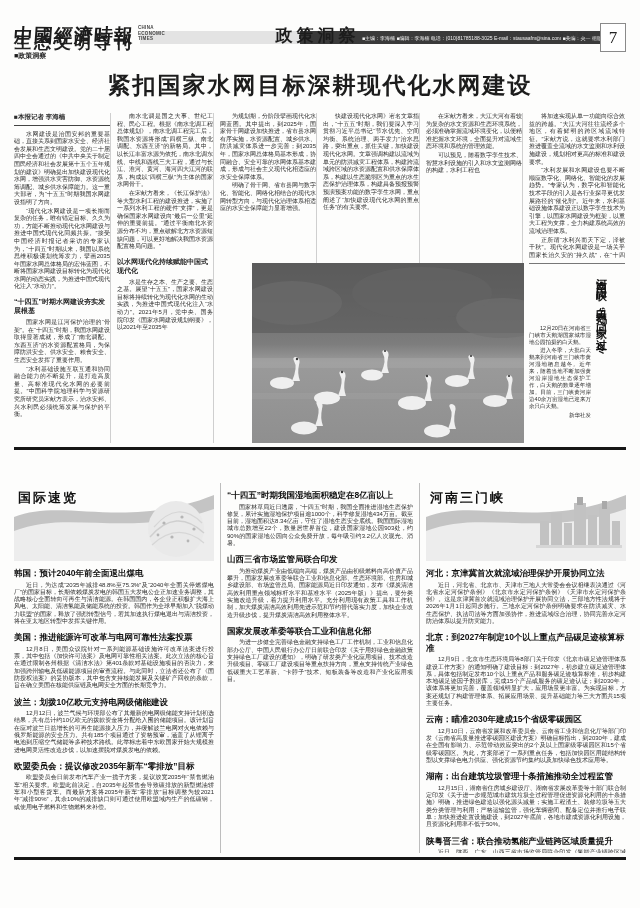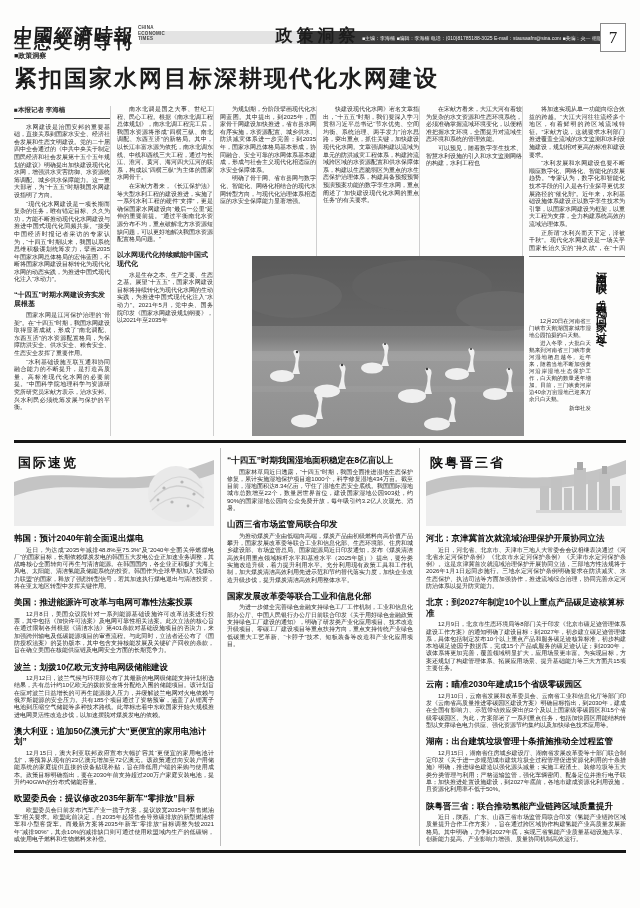--- a/index.html
+++ b/index.html
@@ -16,21 +16,21 @@
   .head-date { font-size:5.5px; color:#333; margin-top:9px; }
   .page-num-box { width:26px; height:29px; border:1px solid #8a8a8a; background:#fff; display:flex; align-items:center; justify-content:center; font-family:"Liberation Serif",serif; font-size:17px; color:#222; }
   .header-row2 { display:flex; align-items:stretch; margin-top:3px; height:13px; }
   .supplement { font-size:17px; font-weight:bold; letter-spacing:3px; color:#222; white-space:nowrap; }
   .staff-wrap { flex:1; margin-left:6px; display:flex; }
   .staff-spacer { flex:0 0 160px; background:#e3e3e3; }
   .staff-bar { flex:1; background:#3a3a3a; color:#f0f0f0; font-size:5px; display:flex; align-items:center; justify-content:flex-end; padding:0 4px; white-space:nowrap; overflow:hidden; }
   .col-label { font-size:7px; font-weight:bold; margin-top:7px; }
 
   
-  .headline { font-family:"Liberation Serif",serif; font-weight:bold; font-size:23px; letter-spacing:2px; margin-top:2px; }
+  .headline { text-align:center; font-family:"Liberation Serif",serif; font-weight:bold; font-size:23px; letter-spacing:2px; margin-top:9px; }
   .article-body { position:relative; margin-top:12px; height:330px; display:flex; overflow:hidden; }
   .acol { flex:0 0 96px; overflow:hidden; font-size:6px; line-height:7.6px; text-align:justify; color:#2b2b2b; }
   .acol + .acol { border-left:1px solid #cfcfcf; padding-left:6px; flex-basis:103px; }
   .acol p { text-indent:2em; margin-bottom:1px; }
   .byline { font-weight:bold; font-size:6.5px; border-bottom:1px solid #444; padding-bottom:4px; margin-bottom:5px; }
   .subhead { font-weight:bold; font-size:7px; line-height:9px; margin:6px 0 4px; text-align:left; }
   .h-limit { height:148px; overflow:hidden; }
   .c6-text { height:146px; overflow:hidden; }
 
   
@@ -39,21 +39,21 @@
   .caption-block { border-top:1px solid #777; margin-top:4px; padding-top:5px; display:flex; gap:4px; height:172px; }
   .caption-text { width:62px; font-size:5.5px; line-height:7px; text-align:justify; color:#2b2b2b; padding-top:56px; }
   .caption-text p { text-indent:2em; }
   .caption-credit { text-align:right; margin-top:2px; text-indent:0 !important; }
   .v-title { writing-mode:vertical-rl; font-family:"Liberation Serif",serif; font-weight:bold; font-size:11px; letter-spacing:3px; height:168px; margin-left:2px; color:#111; }
 
   .rule-heavy { height:3px; background:#161616; margin-top:4px; }
 
   
   .digest { display:flex; margin-top:5px; height:398px; overflow:hidden; }
-  .dcol { overflow:hidden; }
+  .dcol { overflow:hidden;margin-top:28px; }
   .dcol-l { flex:0 0 206px; padding-right:6px; }
   .dcol-m { flex:0 0 200px; border-left:1px solid #bdbdbd; border-right:1px solid #bdbdbd; padding:0 6px; }
   .dcol-r { flex:0 0 206px; padding-left:6px; }
   .banner { position:relative; height:78px; overflow:hidden; }
   .banner-title { position:absolute; top:6px; left:4px; font-size:13px; font-weight:bold; letter-spacing:2px; color:#111; z-index:3; }
   .banner svg.wave { position:absolute; inset:0; width:100%; height:100%; z-index:1; }
   .banner svg.art { position:absolute; right:2px; top:4px; width:92px; height:70px; z-index:2; }
   .news-item h3 { font-size:8.5px; line-height:10.5px; font-weight:bold; color:#111; margin:7px 0 3px; }
   .news-item p { font-size:6px; line-height:7.3px; text-align:justify; text-indent:2em; color:#2b2b2b; }
 </style>
@@ -244,24 +244,20 @@
             <div class="news-item">
               <h3>美国：推进能源许可改革与电网可靠性法案投票</h3>
               <p>12月8日，美国众议院针对一系列能源基础设施许可改革法案进行投票，其中包括《加快许可法案》及电网可靠性相关法案。此次立法的核心旨在通过限制各州根据《清洁水法》第401条款对基础设施项目的否决力，来加强跨州输电及低碳能源项目的审查流程。与此同时，立法者还公布了《国防授权法案》的妥协版本，其中包含支持核能发展及关键矿产回收的条款，旨在确立美国在核能供应链及电网安全方面的长期竞争力。</p>
             </div>
 
             <div class="news-item">
               <h3>波兰：划拨10亿欧元支持电网级储能建设</h3>
               <p>12月12日，波兰气候与环境部公布了其最新的电网级储能支持计划初选结果，共有总计约10亿欧元的拨款资金将分配给入围的储能项目。该计划旨在应对波兰日益增长的可再生能源接入压力，并缓解波兰电网对火电依赖与俄罗斯能源的安全压力。共有185个项目通过了资格预审，涵盖了从锂离子电池到压缩空气储能等多种技术路线。此举标志着中东欧国家开始大规模推进电网灵活性改造步伐，以加速摆脱对煤炭发电的依赖。</p>
             </div>
 
-            <div class="news-item">
-              <h3>澳大利亚：追加50亿澳元扩大“更便宜的家用电池计划”</h3>
-              <p>12月15日，澳大利亚联邦政府宣布大幅扩容其“更便宜的家用电池计划”，将预算从现有的23亿澳元增加至72亿澳元。该政策通过向安装户用储能系统的家庭提供直接的设备贴现补贴，旨在降低用户端的采购与使用成本。政策目标明确指出，要在2030年前支持超过200万户家庭安装电池，提升约40GWh的分布式储能容量。</p>
-            </div>
 
             <div class="news-item">
               <h3>欧盟委员会：提议修改2035年新车“零排放”目标</h3>
               <p>欧盟委员会日前发布汽车产业一揽子方案，提议放宽2035年“禁售燃油车”相关要求。欧盟此前决定，自2035年起禁售会导致碳排放的新型燃油轿车和小型客货车。而最新方案将2035年新车“零排放”目标调整为较2021年“减排90%”，其余10%的减排缺口则可通过使用欧盟域内生产的低碳钢，或使用电子燃料和生物燃料来补偿。</p>
             </div>
           </div>
 
       </div>
 
       <div class="dcol dcol-m">
@@ -282,21 +278,21 @@
               <p>为进一步健全完善绿色金融支持绿色工厂工作机制，工业和信息化部办公厅、中国人民银行办公厅日前联合印发《关于用好绿色金融政策支持绿色工厂建设的通知》，明确了研发类产业化应用项目、技术改造升级项目、零碳工厂建设项目等重点扶持方向，重点支持传统产业绿色低碳重大工艺革新、“卡脖子”技术、短板装备等改造和产业化应用项目。</p>
             </div>
 
 
           </div>
 
       </div>
 
       <div class="dcol dcol-r">
         <div class="banner">
-          <div class="banner-title">陕粤晋三省</div>
+          <div class="banner-title">河南三门峡</div>
           <svg class="wave" viewBox="0 0 200 78" preserveAspectRatio="none">
             <path d="M0,46 C55,24 115,56 200,24 L200,78 L0,78 Z" fill="#ededed"></path>
             <path d="M0,34 C50,14 110,48 200,12 L200,26 C115,56 55,26 0,48 Z" fill="#c4c4c4"></path>
           </svg>
           <svg class="art" viewBox="0 0 92 70">
             <g fill="#c2c2c2">
               <rect x="8" y="34" width="9" height="24"></rect>
                 <rect x="19" y="26" width="11" height="32"></rect>
                 <rect x="32" y="36" width="8" height="22"></rect>
               <rect x="42" y="16" width="12" height="42"></rect>

